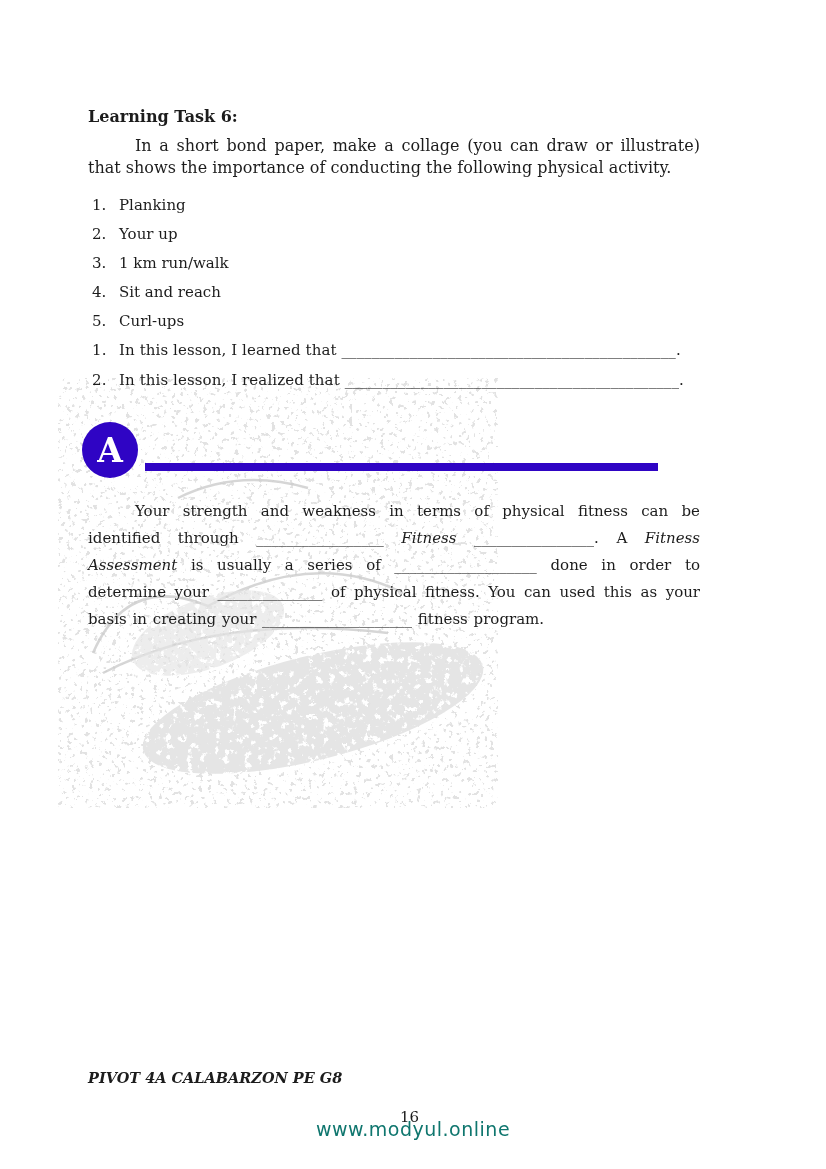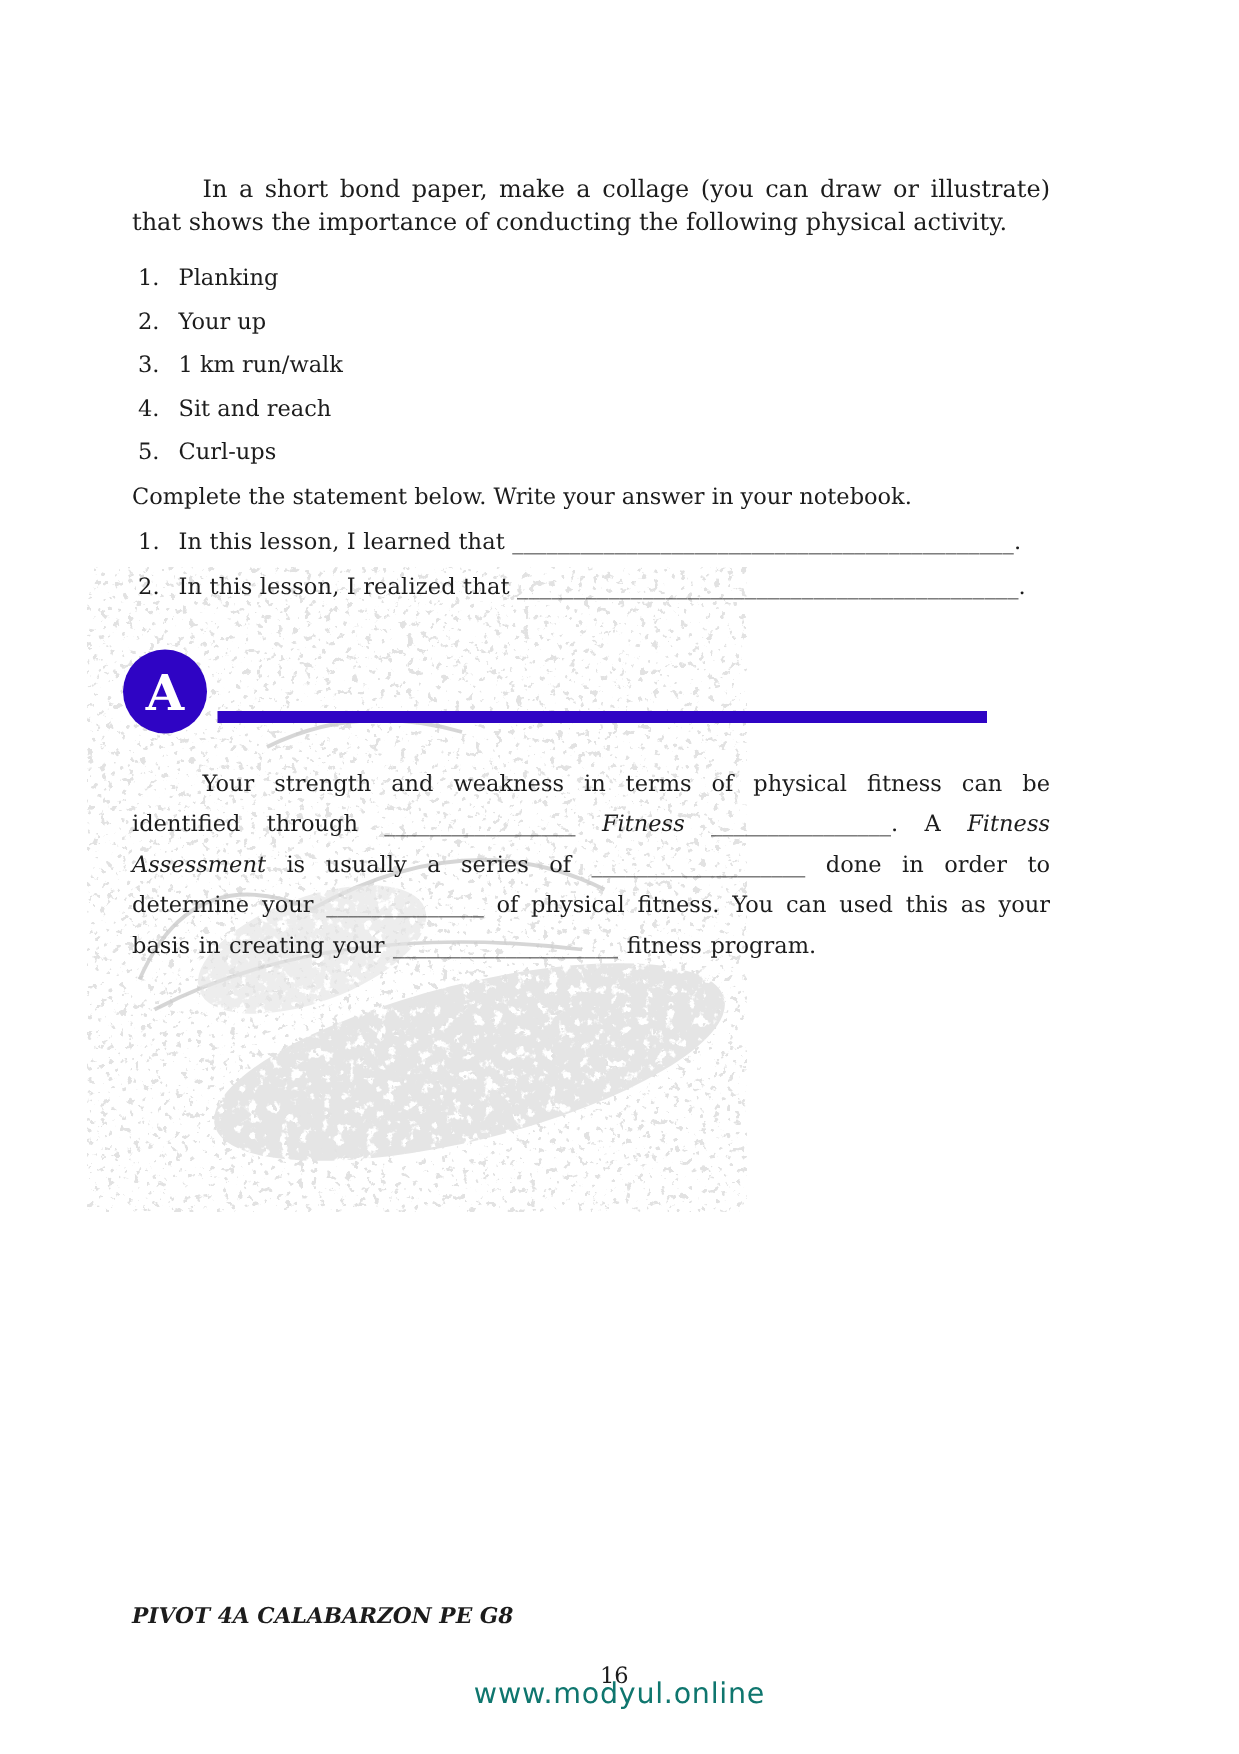--- a/index.html
+++ b/index.html
@@ -61,20 +61,21 @@
     <path d="M120 120 Q 180 90 250 110"></path>
   </g>
   <g filter="url(#speck-dense)">
     <ellipse cx="255" cy="330" rx="175" ry="52" transform="rotate(-14 255 330)" fill="#c6c6c6"></ellipse>
     <ellipse cx="150" cy="255" rx="80" ry="35" transform="rotate(-20 150 255)" fill="#cccccc" opacity="0.7"></ellipse>
   </g>
 </svg>
 
 <div class="content">
 
+  <div class="task-heading">Learning Task 6:</div>
 
   <p class="intro-para">In a short bond paper, make a collage (you can draw or illustrate) that shows the importance  of conducting the following physical activity.</p>
 
   <div class="list">
     <div class="list-row">
       <span class="num">1.</span>
       <span>Planking</span>
     </div>
     <div class="list-row">
       <span class="num">2.</span>
@@ -88,21 +89,20 @@
       <span class="num">4.</span>
       <span>Sit and reach</span>
     </div>
     <div class="list-row">
       <span class="num">5.</span>
       <span>Curl-ups</span>
     </div>
   </div>
 
 
-  <div class="instruction">Complete the statement below. Write your answer in your notebook.</div>
 
   <div class="blank-row">
     <span class="num">1.</span>
     <span>In this lesson, I learned that ____________________________________________.</span>
   </div>
   <div class="blank-row">
     <span class="num">2.</span>
     <span>In this lesson, I realized that ____________________________________________.</span>
   </div>
 

